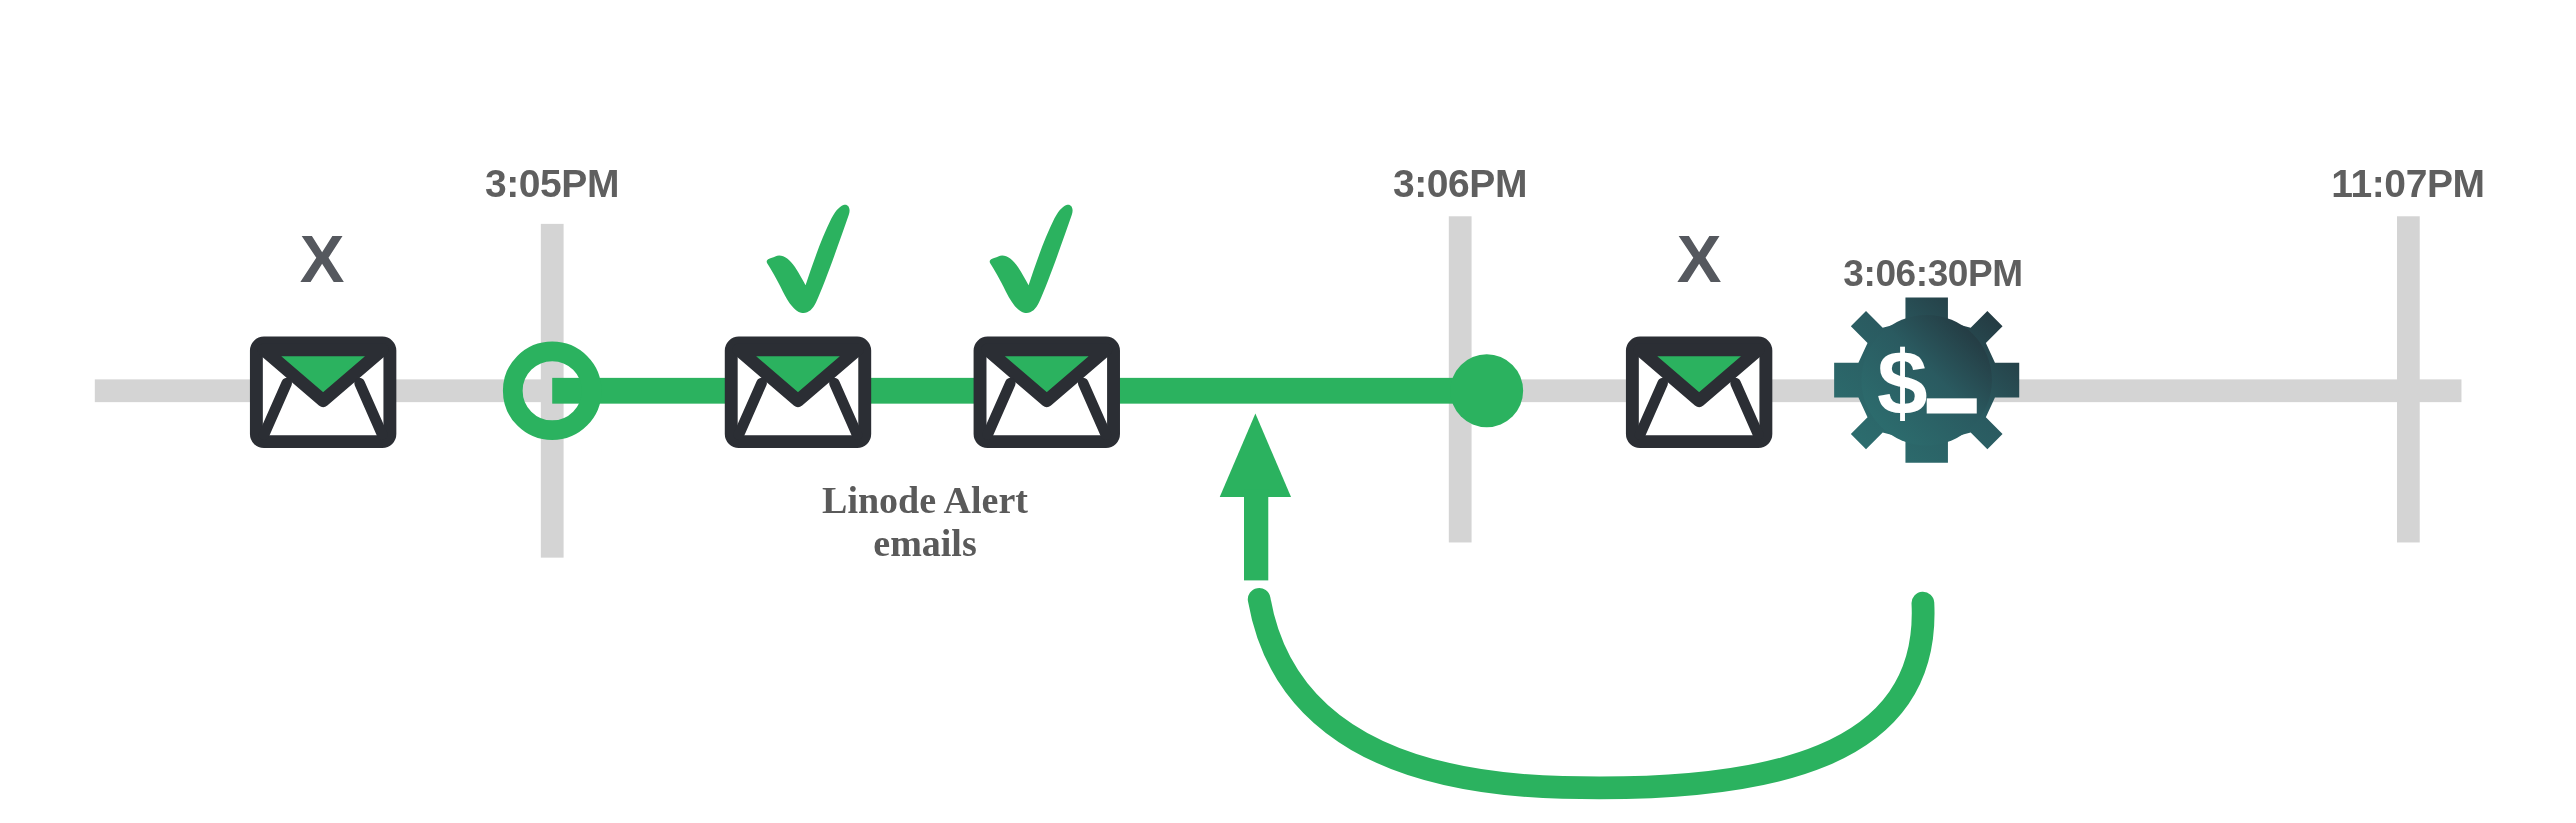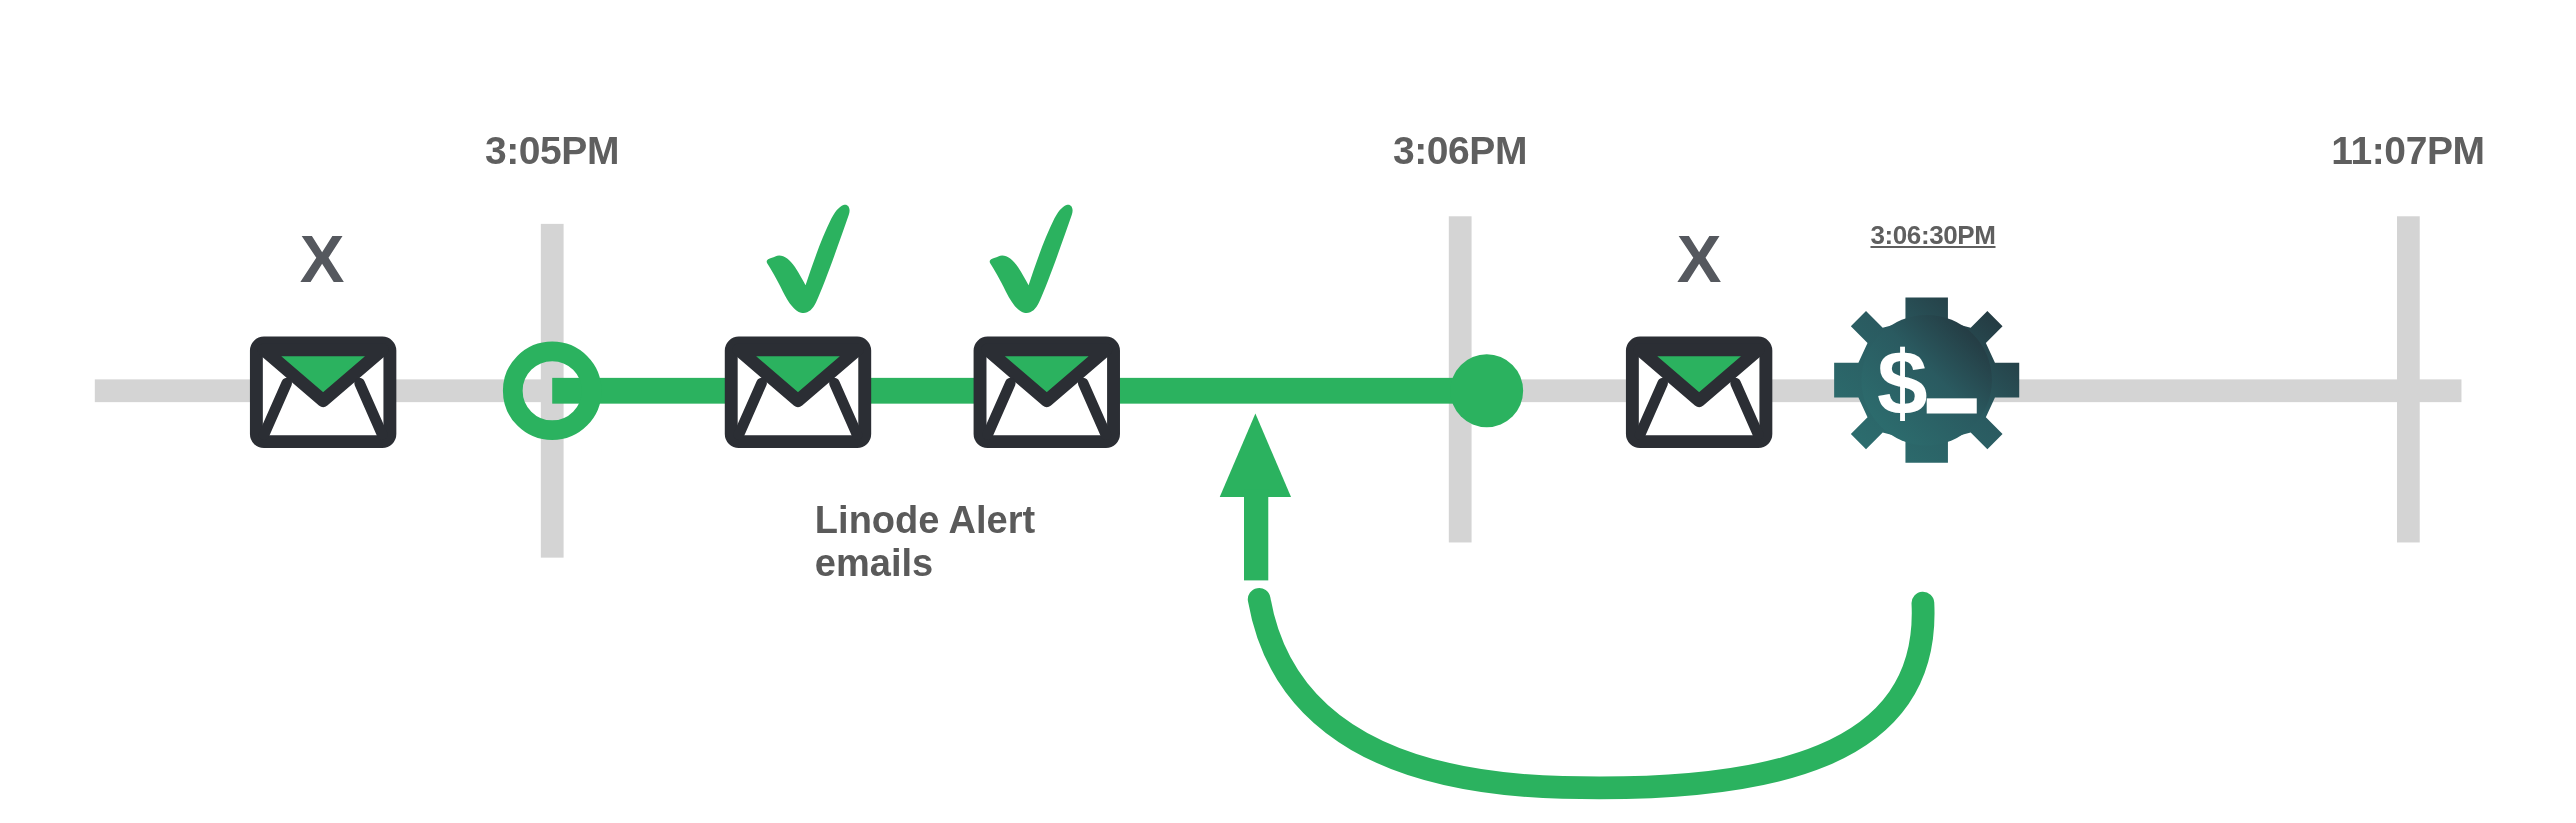--- a/index.html
+++ b/index.html
@@ -27,35 +27,35 @@
   }
   .tick-label {
     position: absolute;
     font-family: "Liberation Sans", sans-serif;
     font-weight: bold;
     font-size: 39px;
     color: #5f5f5f;
     white-space: nowrap;
     transform: translateX(-50%);
     letter-spacing: -0.4px;
+    margin-top: 33px;
   }
   .tick-label.small {
-    font-size: 26px;
-    text-decoration: underline;
+    font-size: 37px;
   }
   .node-label {
     position: absolute;
-    font-family: Liberation Sans, sans-serif;
+    font-family: Liberation Serif, serif;
     font-weight: bold;
     font-size: 38px;
     line-height: 1.12;
     color: #5a5a5a;
+    text-align: center;
     white-space: pre-line;
     transform: translateX(-50%);
-    margin-top: 20px;
   }
   .xmark {
     position: absolute;
     font-family: "Liberation Sans", sans-serif;
     font-weight: bold;
     font-size: 67px;
     color: #55585e;
     transform: translate(-50%, -50%);
     line-height: 1;
   }

